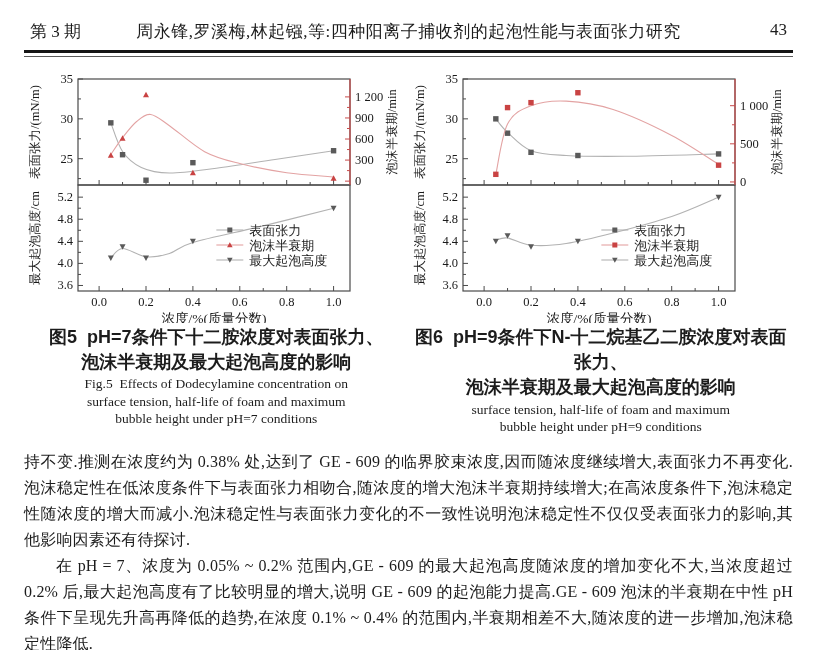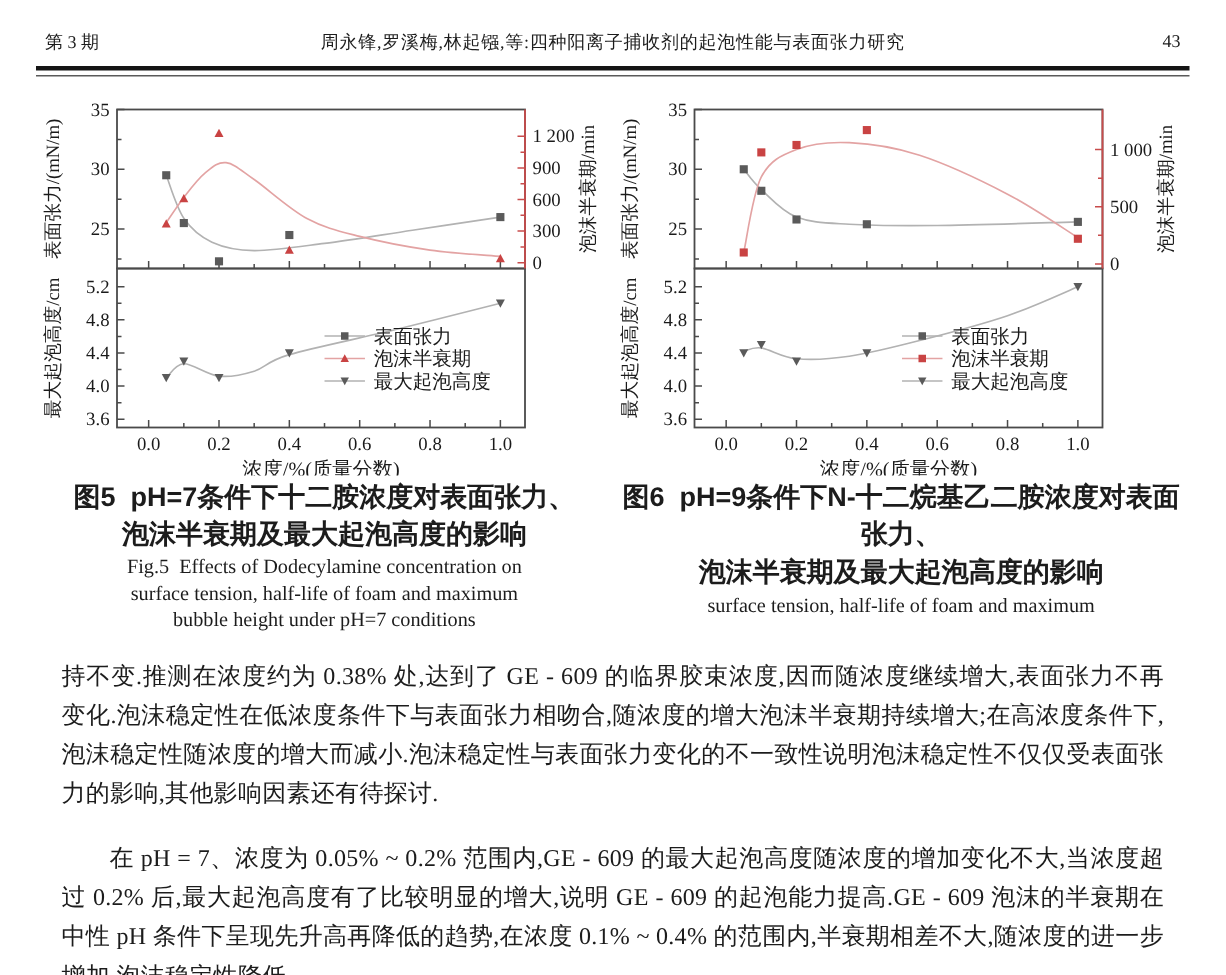--- a/index.html
+++ b/index.html
@@ -4,40 +4,40 @@
 <style>
   html,body{margin:0;padding:0;background:#ffffff;}
   body{
     width:817px;height:650px;overflow:hidden;
     font-family:"Liberation Serif","DejaVu Serif",serif;
     color:#1c1c1c;
   }
   .page{padding:16px 24px 0 24px;}
   .journal-header{
     display:flex;align-items:flex-start;
-    font-size:12px;padding:4px 6px 7px 6px;
+    font-size:17px;padding:4px 6px 7px 6px;
   }
   .journal-header .issue{width:90px;text-align:left;}
   .journal-header .running-title{flex:1;text-align:center;letter-spacing:.5px;}
   .journal-header .pageno{width:90px;text-align:right;}
   .rule-thick{height:3px;background:#151515;}
   .rule-thin{height:1px;background:#5a5a5a;margin-top:3px;}
   .figures-row{display:flex;margin-top:14px;}
   figure{margin:0;width:50%;text-align:center;}
   figure svg{display:block;margin:0 auto;}
   figcaption{margin-top:2px;}
   .cap-cn{
     font-family:"Liberation Sans","DejaVu Sans",sans-serif;
     font-weight:700;font-size:18px;line-height:1.4;white-space:pre-wrap;
   }
   .cap-en{
     font-weight:400;font-size:13.5px;line-height:1.3;white-space:pre-wrap;
   }
   .body-text{margin-top:13px;font-size:16px;line-height:1.63;text-align:justify;letter-spacing:.2px;}
-  .body-text p{margin:17px;}
+  .body-text p{margin:0;}
   .body-text p.indent{text-indent:2em;font-family:Liberation Serif, serif;}
 </style>
 </head>
 <body>
 
 <div class="page">
 
   <header class="journal-header">
     <span class="issue">第 3 期</span>
     <span class="running-title">周永锋,罗溪梅,林起镪,等:四种阳离子捕收剂的起泡性能与表面张力研究</span>
@@ -279,20 +279,21 @@
             <text x="225.1724137931034" y="178.5" fill="#1a1a1a" font-size="13" font-family="&quot;Liberation Serif&quot;,&quot;DejaVu Serif&quot;,serif" text-anchor="start">泡沫半衰期</text>
             <line x1="192.3448275862069" y1="189" x2="219.31034482758616" y2="189" stroke="#b2b2b2" stroke-width="1.1"></line>
             <path d="M205.8275862068965 191.8 L208.62758620689652 186.7 L203.0275862068965 186.7 Z" fill="#5a5a5a"></path>
             <text x="225.1724137931034" y="193.5" fill="#1a1a1a" font-size="13" font-family="&quot;Liberation Serif&quot;,&quot;DejaVu Serif&quot;,serif" text-anchor="start">最大起泡高度</text>
           </g>
         </svg>
       <figcaption>
         <div class="cap-cn">图6  pH=9条件下N-十二烷基乙二胺浓度对表面张力、</div>
         <div class="cap-cn">泡沫半衰期及最大起泡高度的影响</div>
         <div class="cap-en">surface tension, half-life of foam and maximum</div>
+        <div class="cap-en">bubble height under pH=9 conditions</div>
       </figcaption>
     </figure>
   </div>
 
   <div class="body-text">
     <p>持不变.推测在浓度约为 0.38% 处,达到了 GE - 609 的临界胶束浓度,因而随浓度继续增大,表面张力不再变化.泡沫稳定性在低浓度条件下与表面张力相吻合,随浓度的增大泡沫半衰期持续增大;在高浓度条件下,泡沫稳定性随浓度的增大而减小.泡沫稳定性与表面张力变化的不一致性说明泡沫稳定性不仅仅受表面张力的影响,其他影响因素还有待探讨.</p>
     <p class="indent">在 pH = 7、浓度为 0.05% ~ 0.2% 范围内,GE - 609 的最大起泡高度随浓度的增加变化不大,当浓度超过 0.2% 后,最大起泡高度有了比较明显的增大,说明 GE - 609 的起泡能力提高.GE - 609 泡沫的半衰期在中性 pH 条件下呈现先升高再降低的趋势,在浓度 0.1% ~ 0.4% 的范围内,半衰期相差不大,随浓度的进一步增加,泡沫稳定性降低.</p>
   </div>
 
 </div>

